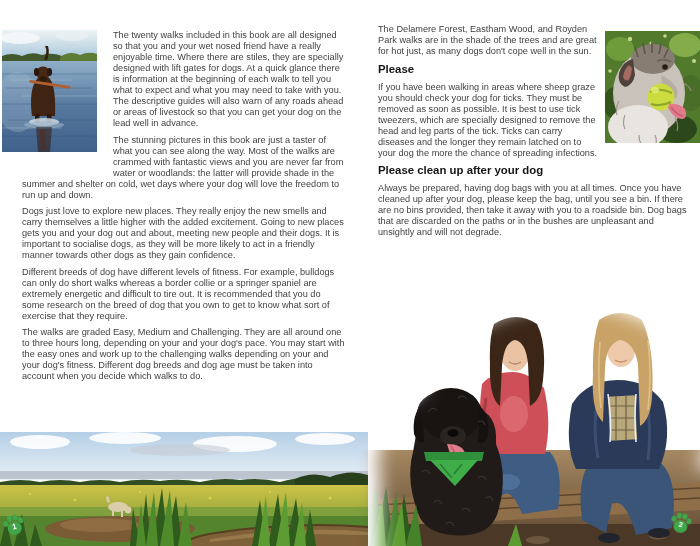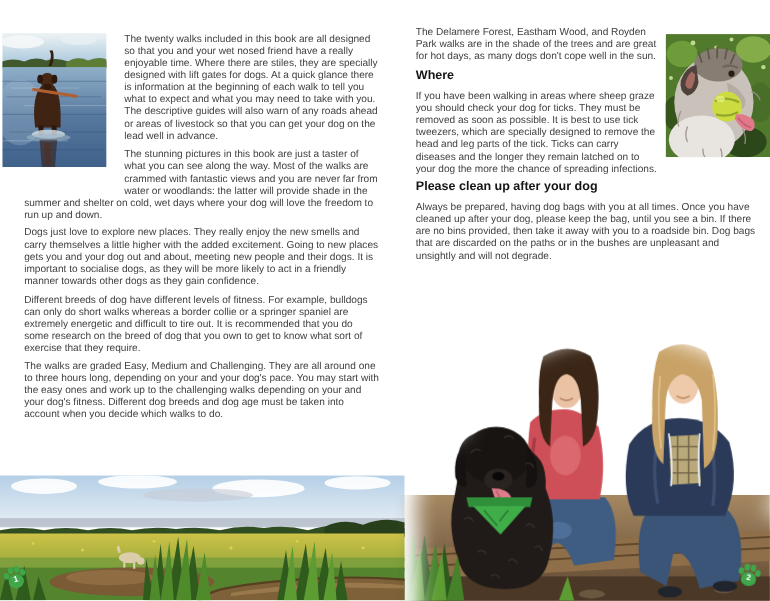--- a/index.html
+++ b/index.html
@@ -218,22 +218,22 @@
           <path d="M70,86 q4,8 2,14"></path>
         <path d="M78,52 q6,2 8,8"></path>
           <path d="M34,104 q0,6 2,8"></path>
           <path d="M50,104 q2,5 1,8"></path>
       </g>
     </svg>
   </div>
 
   <div class="text-col right-col">
     <div class="float-spacer-right"></div>
-    <p>The Delamere Forest, Eastham Wood, and Royden Park walks are in the shade of the trees and are great for hot days, as many dogs don't cope well in the sun.</p>
-    <h2>Where</h2>
+    <p>The Delamere Forest, Eastham Wood, and Royden Park walks are in the shade of the trees and are great for hot just, as many dogs don't cope well in the sun.</p>
+    <h2>Please</h2>
     <p>If you have been walking in areas where sheep graze you should check your dog for ticks. They must be removed as soon as possible. It is best to use tick tweezers, which are specially designed to remove the head and leg parts of the tick. Ticks can carry diseases and the longer they remain latched on to your dog the more the chance of spreading infections.</p>
     <h2>Please clean up after your dog</h2>
     <p>Always be prepared, having dog bags with you at all times. Once you have cleaned up after your dog, please keep the bag, until you see a bin. If there are no bins provided, then take it away with you to a roadside bin. Dog bags that are discarded on the paths or in the bushes are unpleasant and unsightly and will not degrade.</p>
   </div>
 
   <div class="photo photo-girls">
     <svg viewBox="0 0 342 244">
       <defs>
         <filter id="gBlur" x="-30%" y="-30%" width="160%" height="160%">
             <feGaussianBlur stdDeviation="9"></feGaussianBlur>

